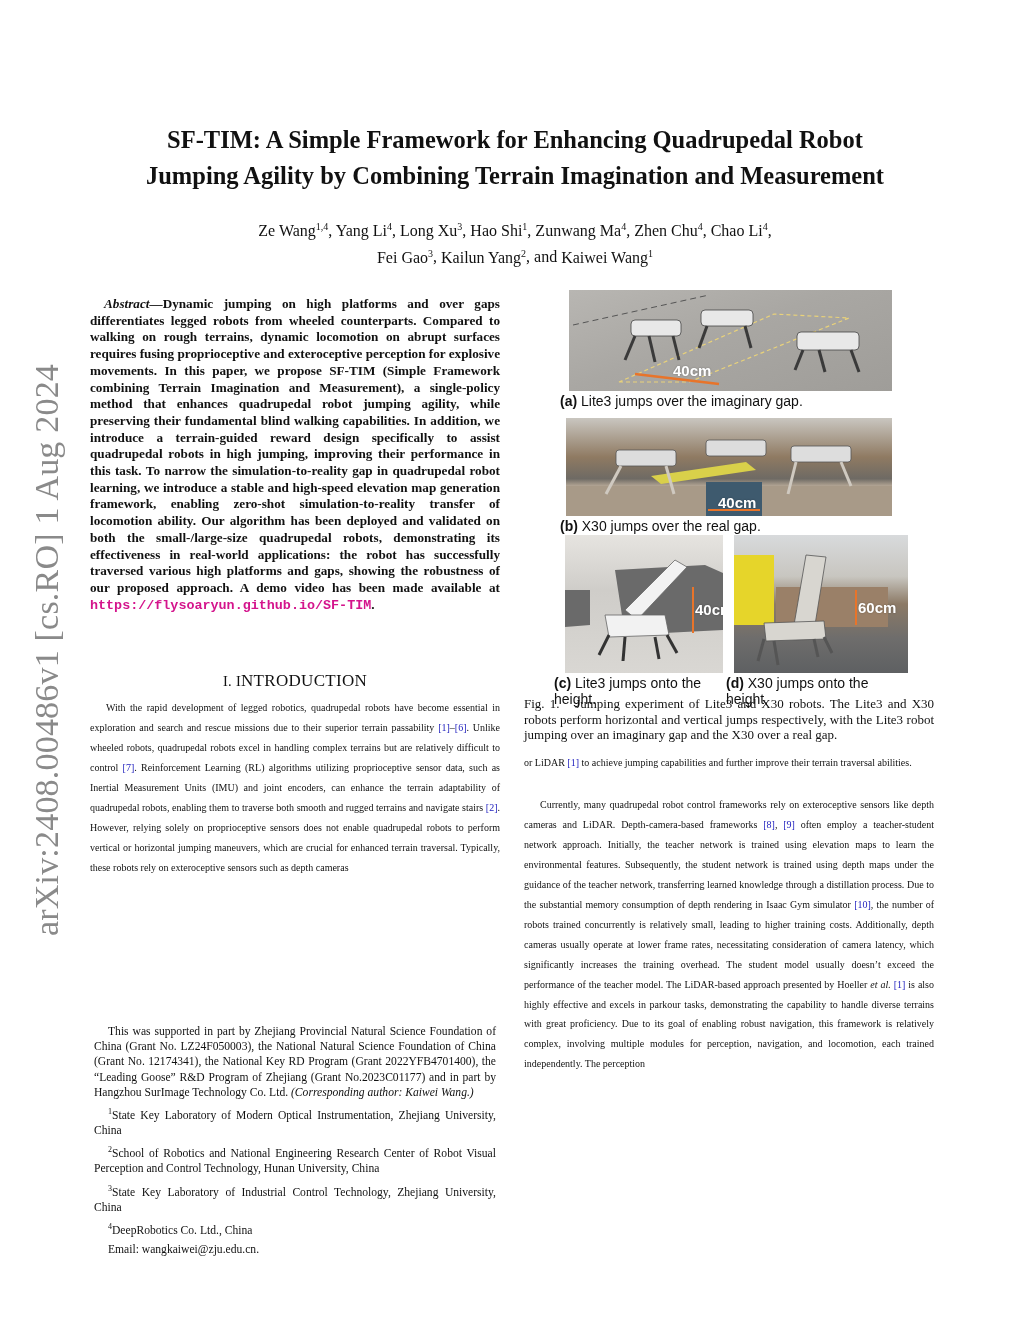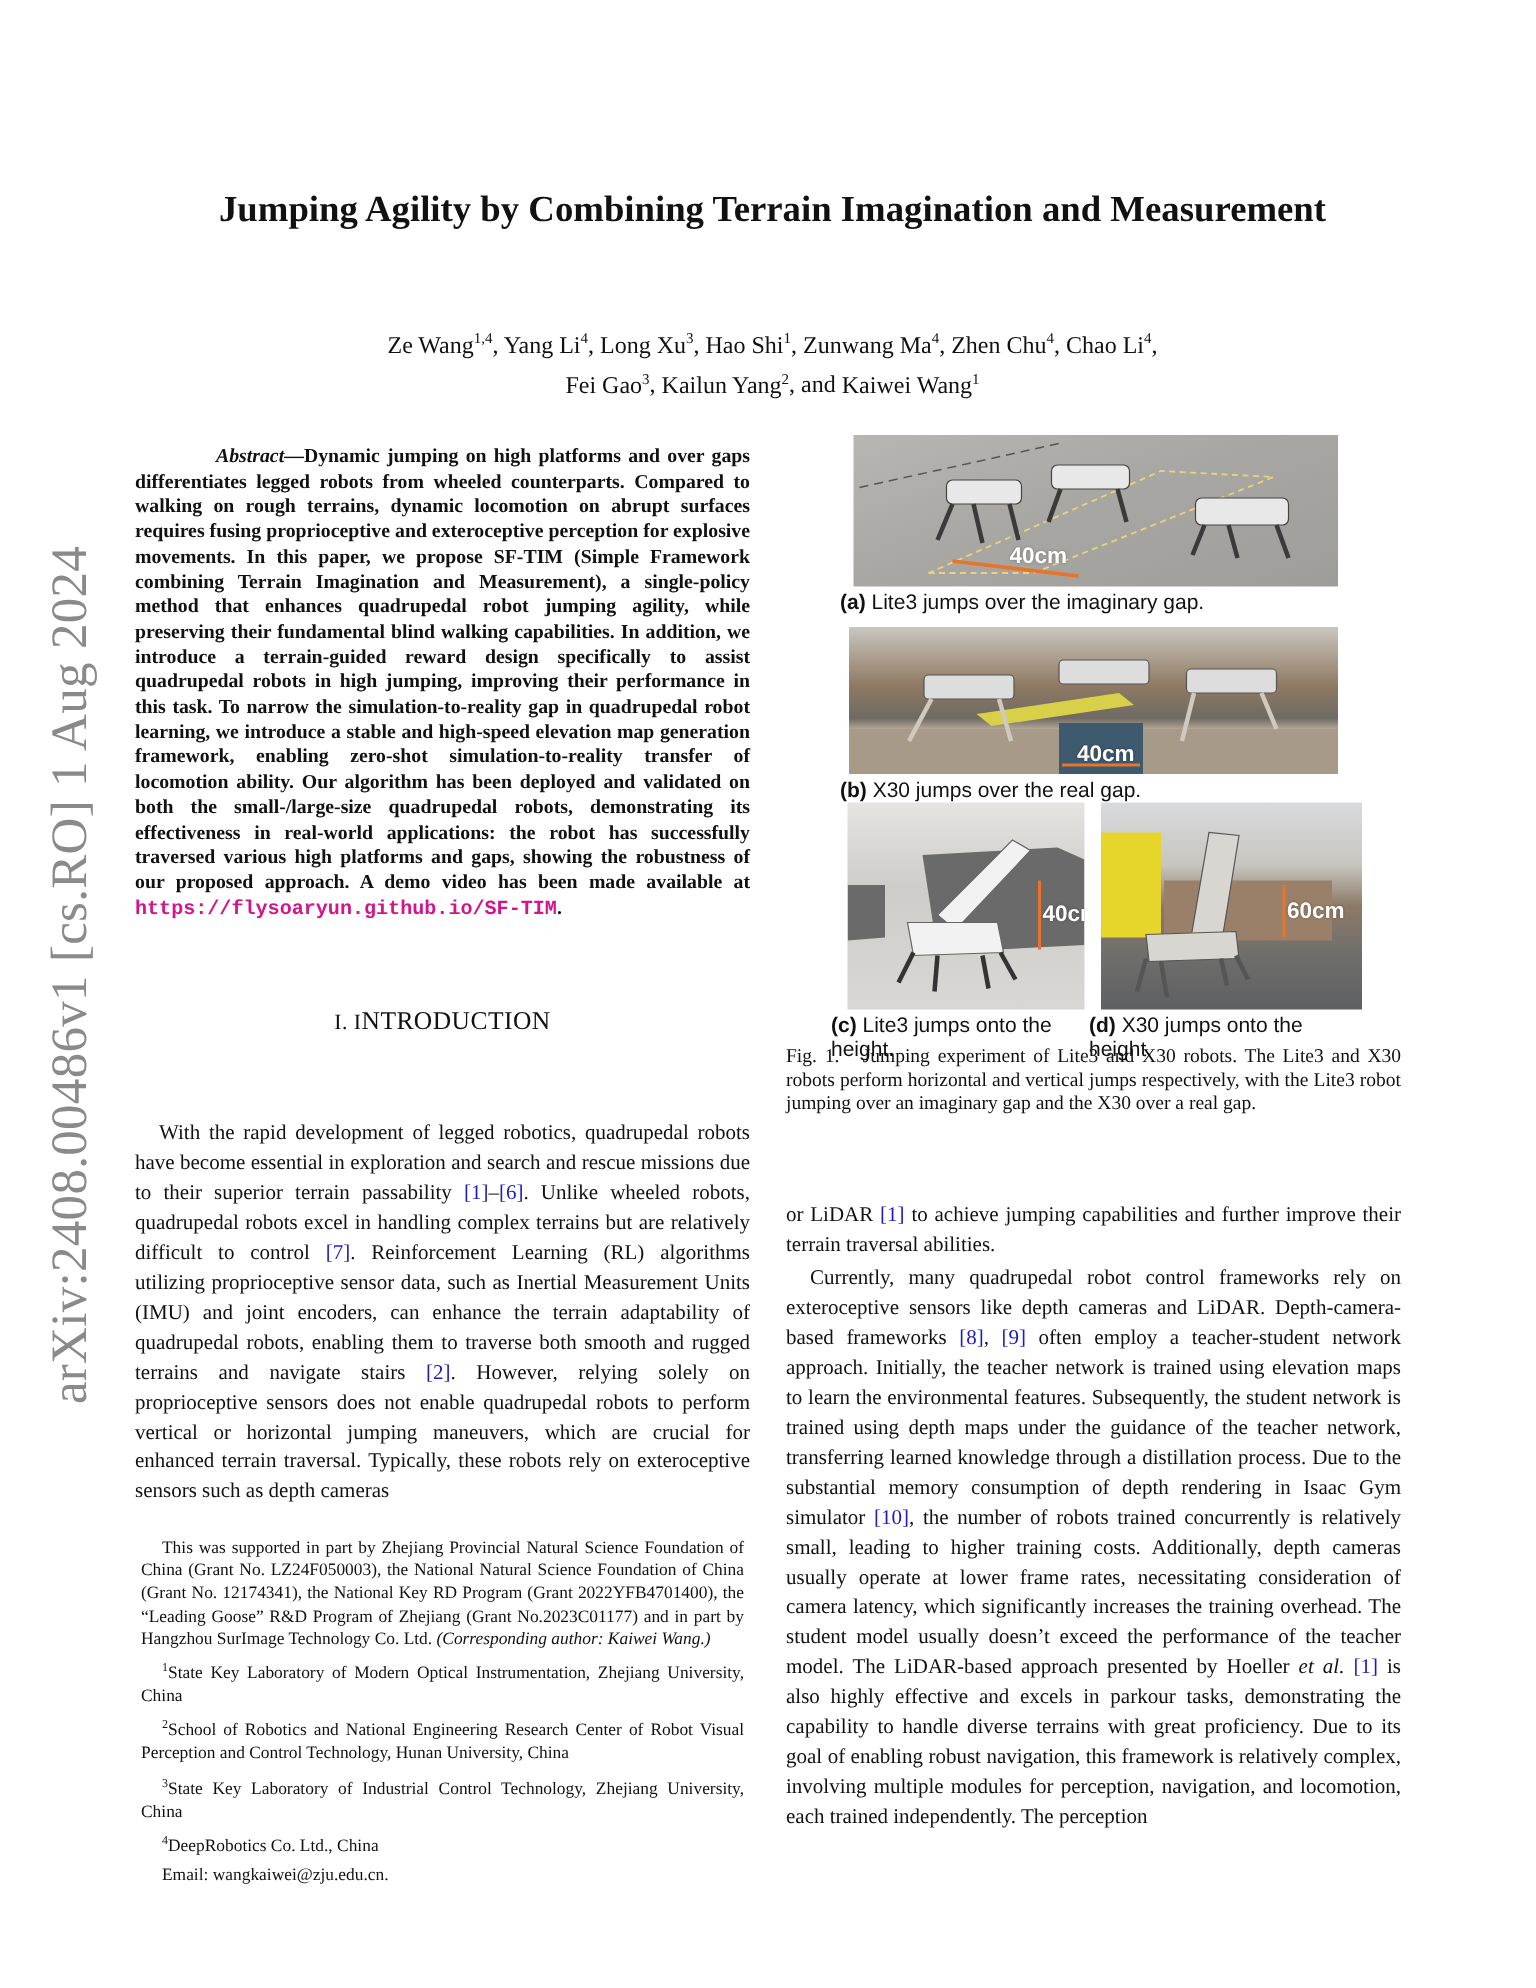--- a/index.html
+++ b/index.html
@@ -9,26 +9,26 @@
   .arxiv-stamp span { position: absolute; left: 50%; top: 50%; white-space: nowrap;
       transform: translate(-50%, -50%) rotate(-90deg); font-size: 34px; color: #8a8a8a;
       font-family: "Liberation Serif", serif; letter-spacing: 0.2px; }
   .title { position: absolute; left: 60px; width: 910px; top: 122px; text-align: center;
       font-weight: bold; font-size: 24.5px; line-height: 36px; }
   .authors { position: absolute; left: 60px; width: 910px; top: 216px; text-align: center;
       font-size: 16px; line-height: 22px; }
   .authors sup { font-size: 10px; }
   .abstract { position: absolute; left: 90px; top: 296px; width: 410px; font-weight: bold;
       font-size: 13.2px; line-height: 16.7px; text-align: justify; text-indent: 14px; }
-  .abstract .kw { font-style: italic; margin-left: 40px; }
+  .abstract .kw { font-style: italic; }
   .abstract .link { color: #d4148c; font-family: "Liberation Mono", monospace; font-size: 13.4px; }
   .section-heading { position: absolute; left: 90px; top: 671px; width: 410px; text-align: center;
       font-size: 14.5px; letter-spacing: 0.3px; }
   .section-heading .sc { font-size: 17px; }
-  .body-text { font-size: 14px; line-height: 19.95px; text-align: justify; margin-top: 48px; }
+  .body-text { font-size: 10px; line-height: 19.95px; text-align: justify; }
   .intro { position: absolute; left: 90px; top: 698px; width: 410px; text-indent: 16px; }
   .cite { color: #1c1cbd; }
   .footnotes { position: absolute; left: 90px; top: 1020px; width: 410px; font-size: 11.6px;
       line-height: 15.2px; text-align: justify; }
   .footnotes p { margin: 4px; text-indent: 14px; }
   .footnotes sup { font-size: 8px; }
   .figure { position: absolute; left: 560px; top: 285px; width: 380px; }
   .panel { position: absolute; overflow: hidden; }
   .panel-caption { position: absolute; font-family: "Liberation Sans", "DejaVu Sans", sans-serif;
       font-size: 14px; text-align: left; color: #111; }
@@ -41,20 +41,21 @@
   .right-text2 { position: absolute; left: 524px; top: 795px; width: 410px; text-indent: 16px; }
 </style>
 </head>
 <body>
 
 <div class="arxiv-stamp">
   <span>arXiv:2408.00486v1  [cs.RO]  1 Aug 2024</span>
 </div>
 
 <div class="title">
+  <div>SF-TIM: A Simple Framework for Enhancing Quadrupedal Robot</div>
   <div>Jumping Agility by Combining Terrain Imagination and Measurement</div>
 </div>
 
 <div class="authors">
   <div>
     <span><span>Ze Wang</span><sup>1,4</sup></span><span>, </span>
     <span><span>Yang Li</span><sup>4</sup></span><span>, </span>
     <span><span>Long Xu</span><sup>3</sup></span><span>, </span>
     <span><span>Hao Shi</span><sup>1</sup></span><span>, </span>
     <span><span>Zunwang Ma</span><sup>4</sup></span><span>, </span>

